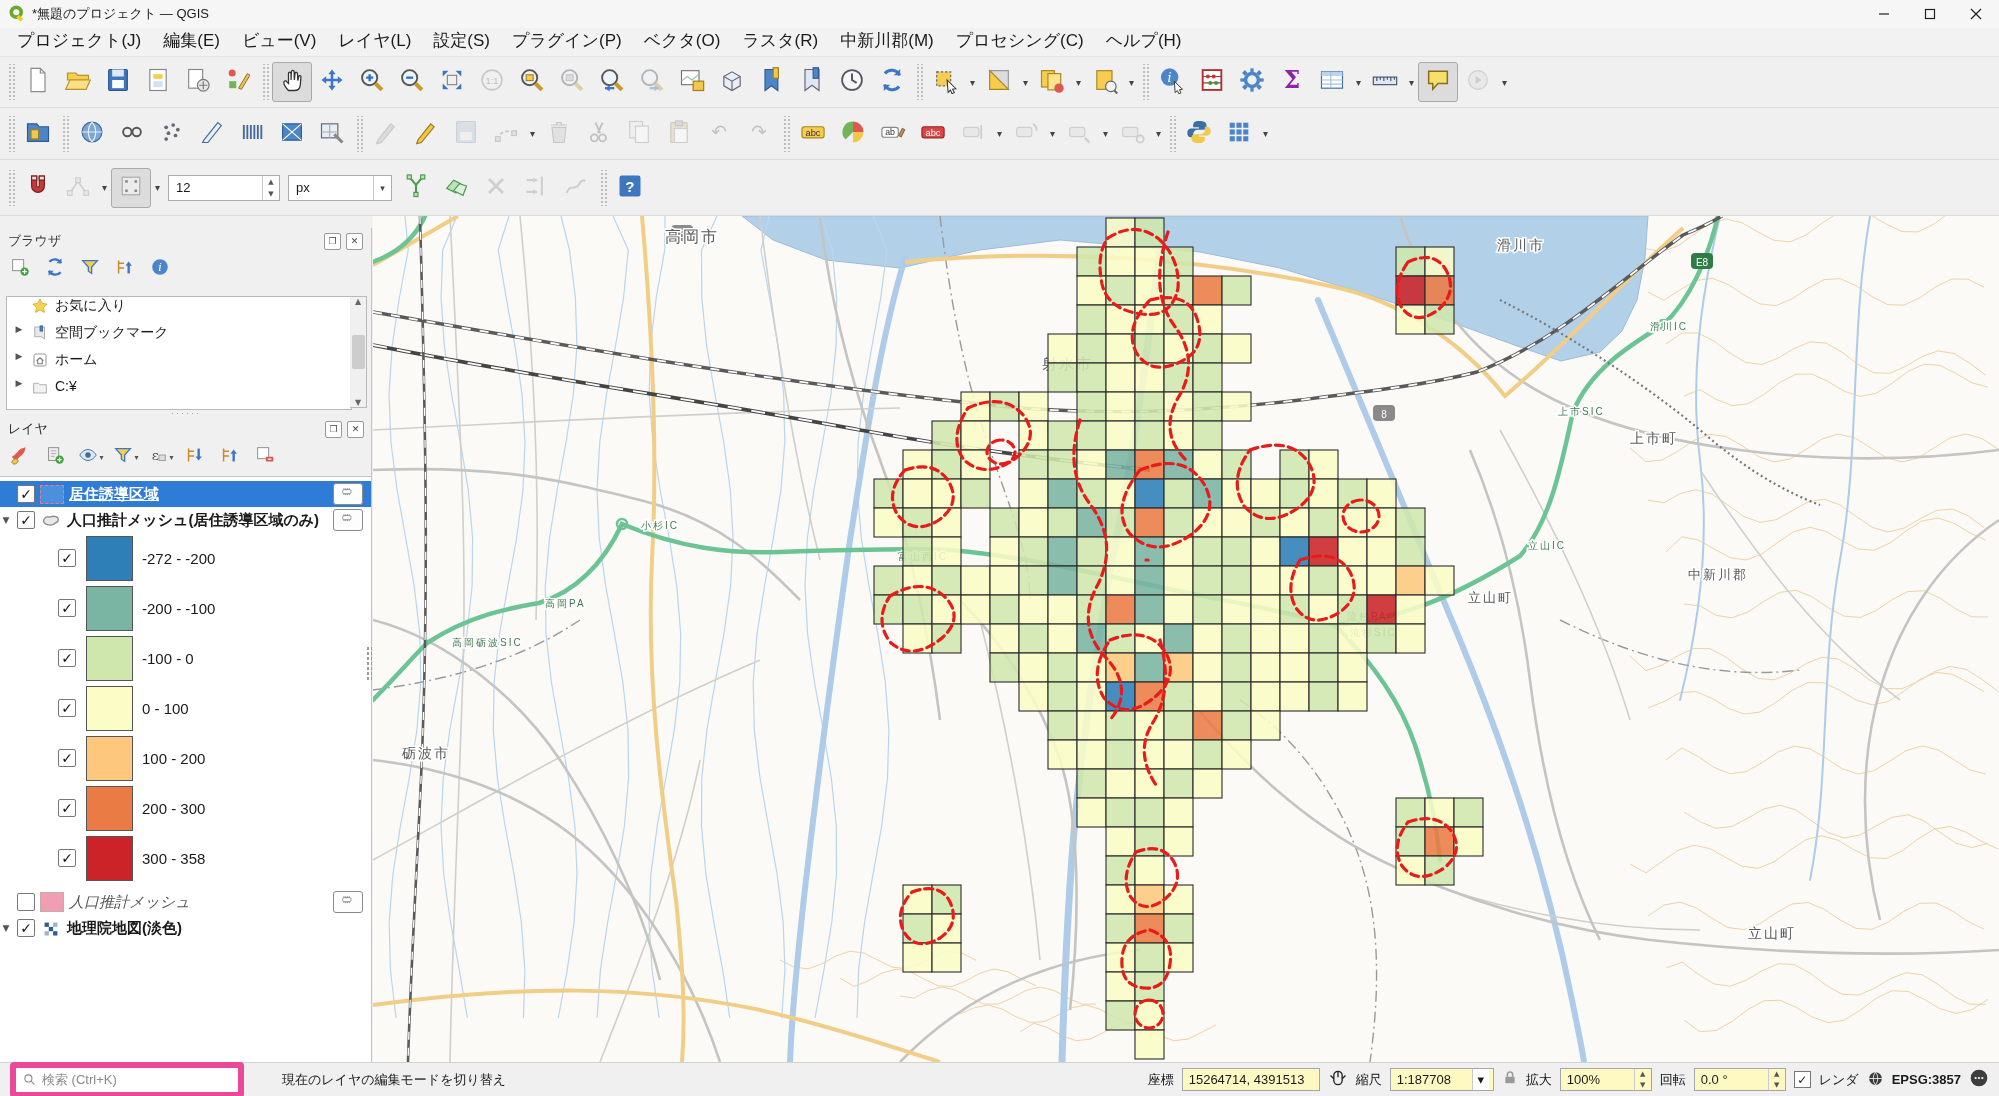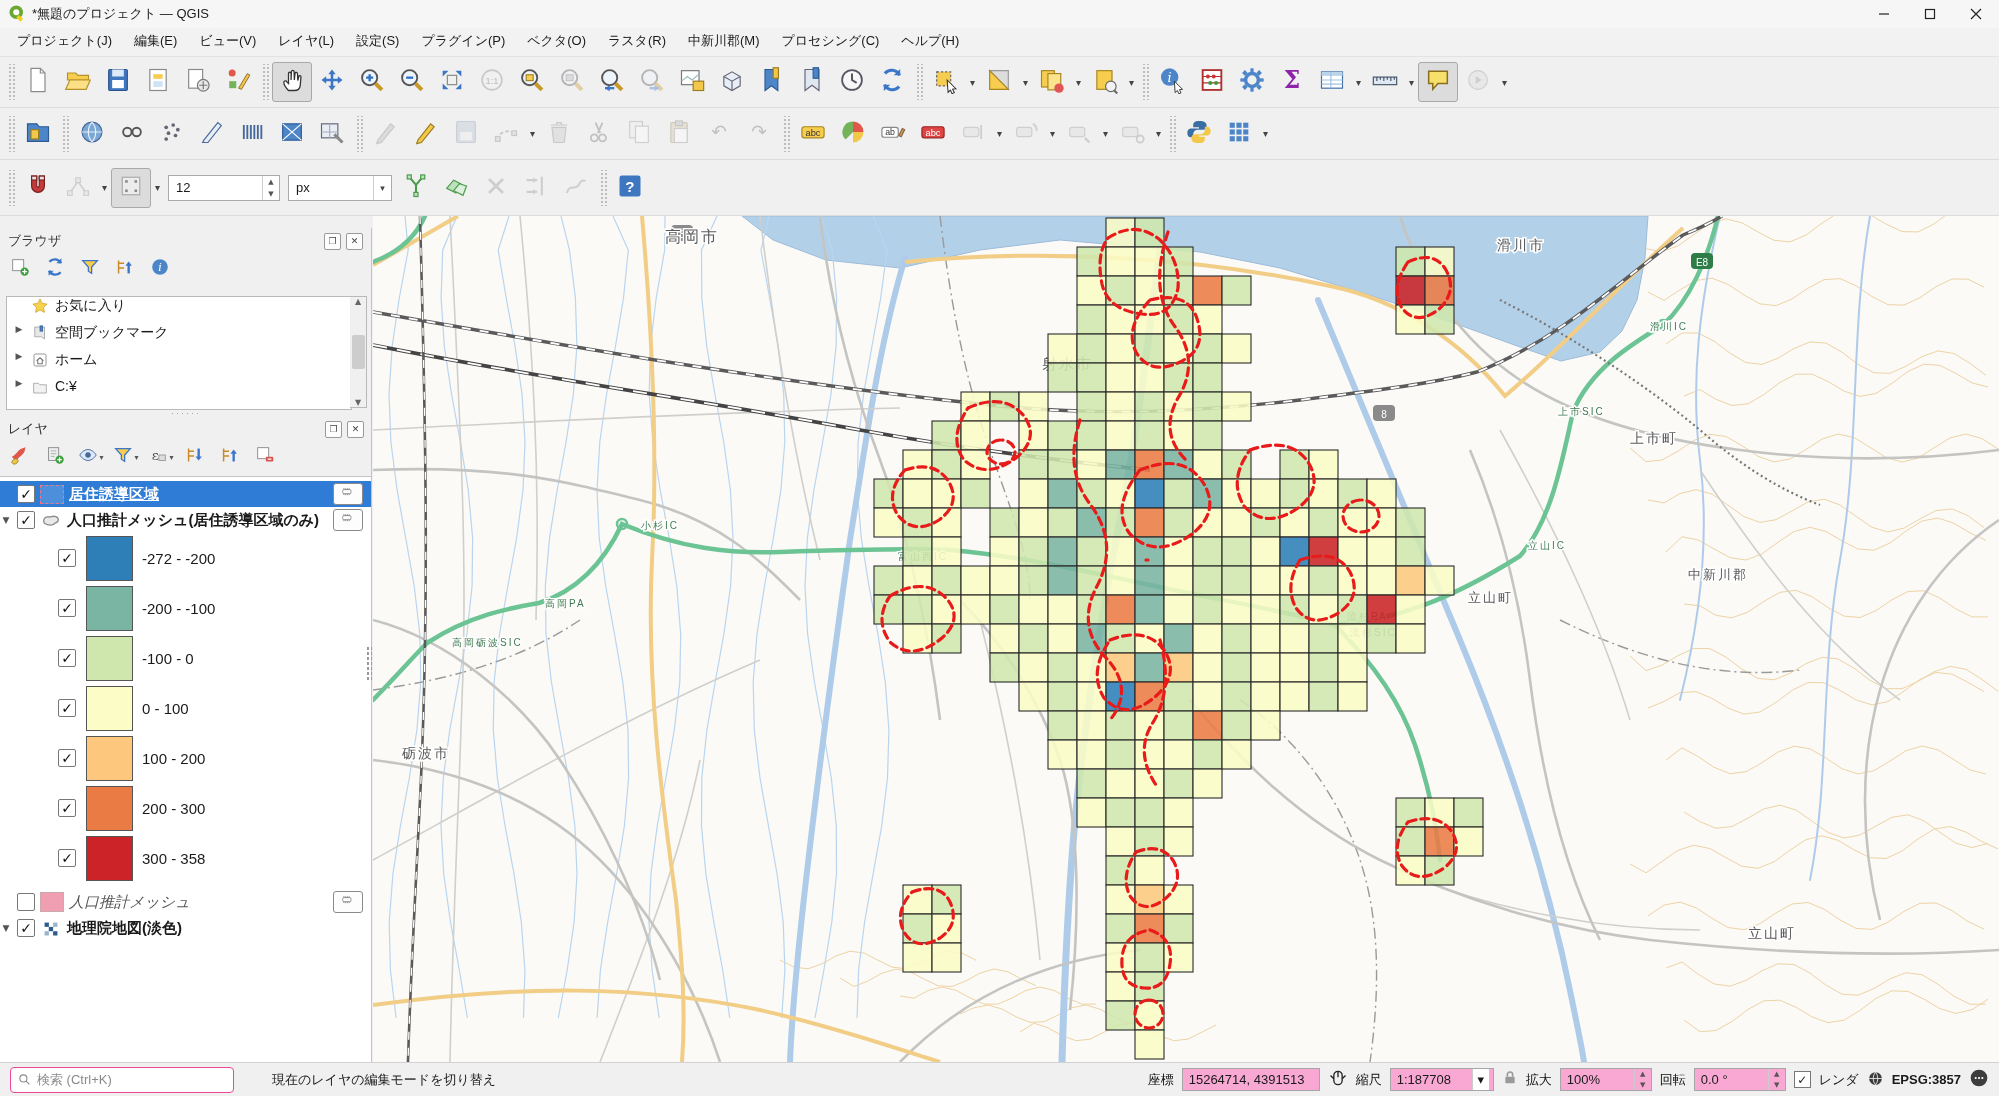--- a/index.html
+++ b/index.html
@@ -6,21 +6,21 @@
     font-family:"Liberation Sans","DejaVu Sans",sans-serif;background:#f0f0f0;color:#1a1a1a;}
   #app{position:absolute;inset:0;}
   
   #titlebar{position:absolute;left:0;top:0;width:1999px;height:28px;background:#f6f6f6;
     display:flex;align-items:center;font-size:13px;}
   #titlebar .qlogo{margin:0 6px 0 8px;}
   #winbtns{margin-left:auto;display:flex;height:28px;}
   .winbtn{width:46px;height:28px;display:flex;align-items:center;justify-content:center;}
   
   #menubar{position:absolute;left:0;top:28px;width:1999px;height:29px;background:#f2f2f2;
-    display:flex;align-items:flex-start;font-size:13px;border-bottom:1px solid #e3e3e3;padding-left:6px;box-sizing:border-box;}
+    display:flex;align-items:flex-end;font-size:17px;border-bottom:1px solid #e3e3e3;padding-left:6px;box-sizing:border-box;}
   .menu-item{padding:4px 11px;border-radius:2px;white-space:nowrap;}
   
   .toolbar{position:absolute;left:0;width:1999px;display:flex;align-items:center;background:#f0f0f0;
     border-bottom:1px solid #dcdcdc;box-sizing:border-box;padding:0 4px;}
   #tb1{top:57px;height:51px;}
   #tb2{top:108px;height:52px;}
   #tb3{top:160px;height:56px;}
   .btn{width:38px;height:38px;display:flex;align-items:center;justify-content:center;border:1px solid transparent;
     border-radius:3px;position:relative;flex:0 0 auto;}
   .btn svg{width:28px;height:28px;}
@@ -71,23 +71,23 @@
   .leg-sw{width:47px;height:45px;border:1px solid #555;margin-left:10px;flex:0 0 auto;box-sizing:border-box;}
   .leg-label{margin-left:9px;font-size:15px;text-align:center;}
   #dock-grip{position:absolute;right:-1px;top:418px;width:6px;height:34px;
     background-image:radial-gradient(#9a9a9a 1px,transparent 1.2px);background-size:4px 5px;}
   
   #map{position:absolute;left:373px;top:216px;width:1626px;height:846px;background:#fbfaf7;overflow:hidden;}
   #map svg{position:absolute;left:0;top:0;}
   
   #statusbar{position:absolute;left:0;top:1062px;width:1999px;height:34px;background:#f0f0f0;border-top:1px solid #d2d2d2;
     display:flex;align-items:center;font-size:13px;padding:0 10px;box-sizing:border-box;gap:8px;}
-  #search-box{width:208px;height:24px;border:1px solid #ec4899;border-radius:4px;background:#fff;display:flex;align-items:center;gap:6px;padding:0 7px;color:#8a8a8a;}
+  #search-box{width:208px;height:24px;border:6px solid #ec4899;border-radius:4px;background:#fff;display:flex;align-items:center;gap:6px;padding:0 7px;color:#8a8a8a;}
   .sb-label{color:#111;white-space:nowrap;}
-  .sbx{height:23px;border:1px solid #a6a6a6;background:#f9a8d4;display:flex;align-items:center;box-sizing:border-box;font-size:13px;}
+  .sbx{height:23px;border:1px solid #a6a6a6;background:#fef9c3;display:flex;align-items:center;box-sizing:border-box;font-size:13px;}
   .sbx .val{flex:1;padding:0 6px;white-space:nowrap;}
   .right-cluster{margin-left:auto;display:flex;align-items:center;gap:8px;}
   .sb-cb{width:15px;height:15px;border:1px solid #777;background:#fff;display:flex;align-items:center;justify-content:center;font-size:12px;font-weight:bold;font-family:"DejaVu Sans",sans-serif;}
 </style>
 </head>
 <body>
 
 <div id="app">
 
   <div id="titlebar">

